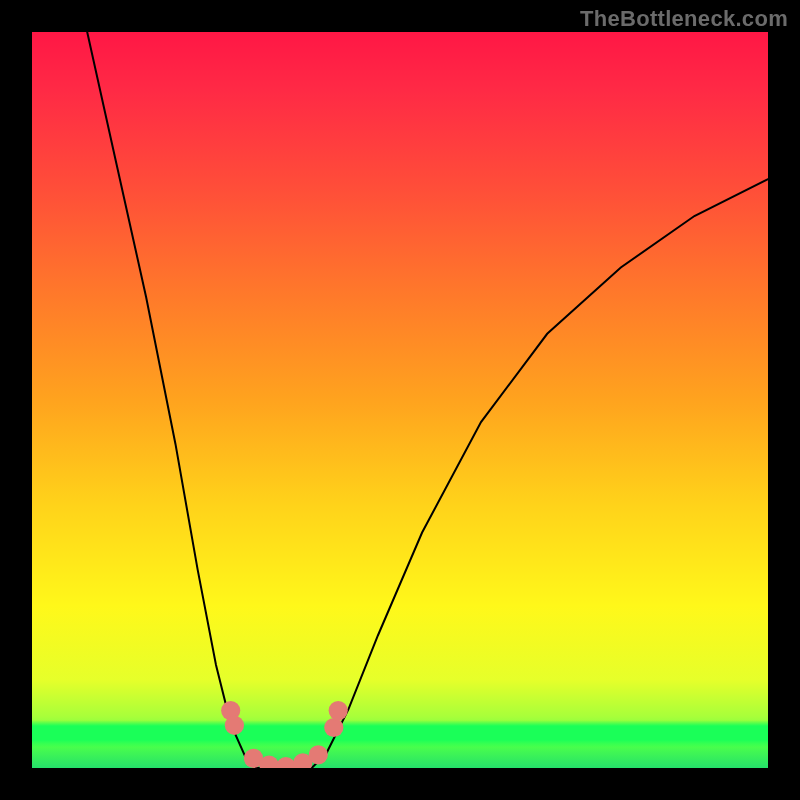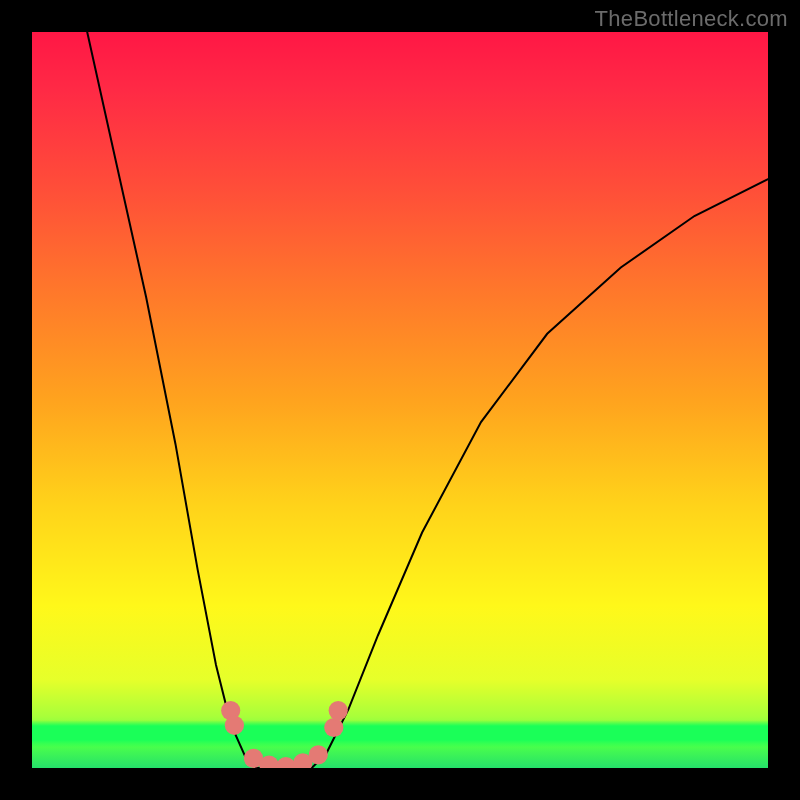--- a/index.html
+++ b/index.html
@@ -16,21 +16,21 @@
     width: 800px;
     height: 800px;
     background: #000;
   }
   .watermark {
     position: absolute;
     top: 6px;
     right: 12px;
     color: #6b6b6b;
     font-size: 22px;
-    font-weight: 400;
+    font-weight: 700;
     letter-spacing: 0.3px;
     z-index: 10;
     user-select: none;
   }
   .plot-area {
     position: absolute;
     left: 32px;
     top: 32px;
     width: 736px;
     height: 736px;

